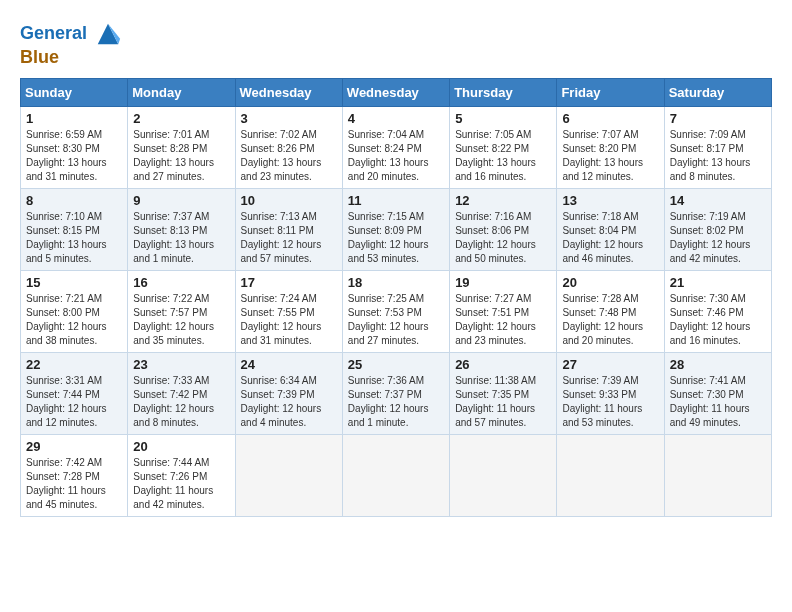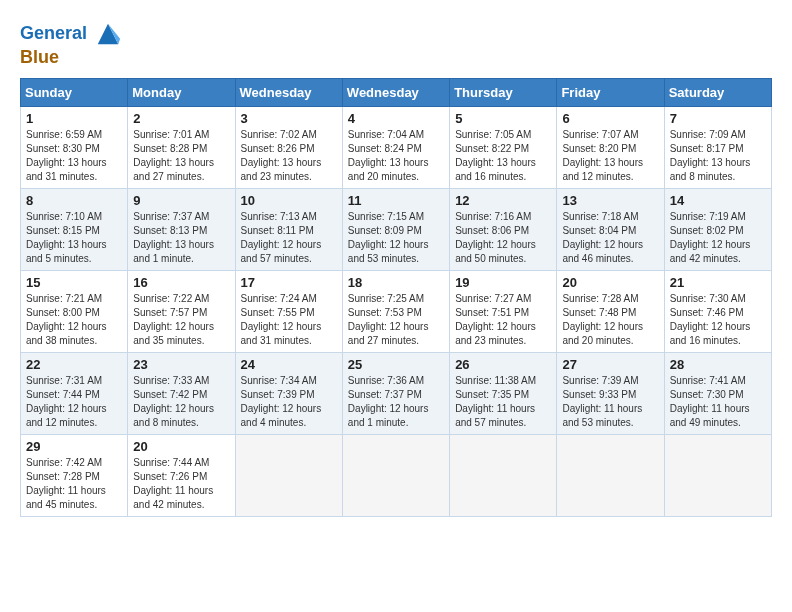--- a/index.html
+++ b/index.html
@@ -278,35 +278,35 @@
           <span class="day-num">21</span>
           <div class="day-info">Sunrise: 7:30 AM
 Sunset: 7:46 PM
 Daylight: 12 hours
 and 16 minutes.</div>
         </td>
       </tr>
       <tr>
         <td>
           <span class="day-num">22</span>
-          <div class="day-info">Sunrise: 7:31 AM
+          <div class="day-info">Sunrise: 3:31 AM
 Sunset: 7:44 PM
 Daylight: 12 hours
 and 12 minutes.</div>
         </td>
         <td>
           <span class="day-num">23</span>
           <div class="day-info">Sunrise: 7:33 AM
 Sunset: 7:42 PM
 Daylight: 12 hours
 and 8 minutes.</div>
         </td>
         <td>
           <span class="day-num">24</span>
-          <div class="day-info">Sunrise: 7:34 AM
+          <div class="day-info">Sunrise: 6:34 AM
 Sunset: 7:39 PM
 Daylight: 12 hours
 and 4 minutes.</div>
         </td>
         <td>
           <span class="day-num">25</span>
           <div class="day-info">Sunrise: 7:36 AM
 Sunset: 7:37 PM
 Daylight: 12 hours
 and 1 minute.</div>

